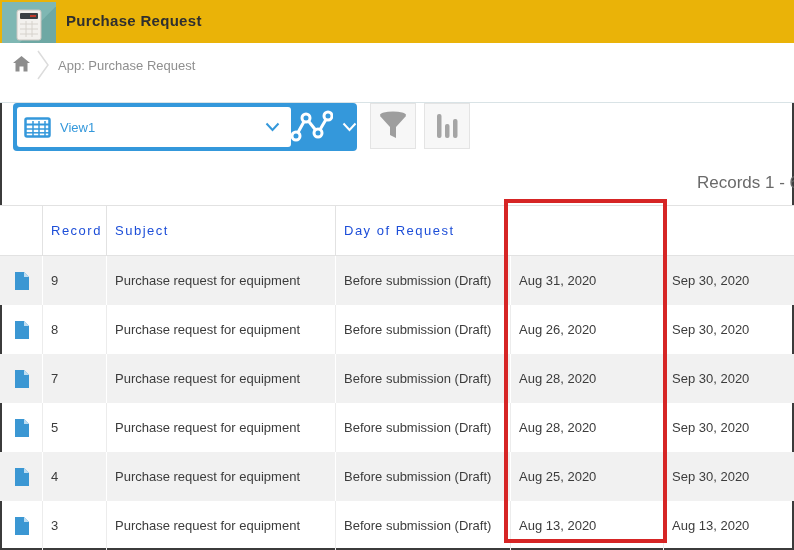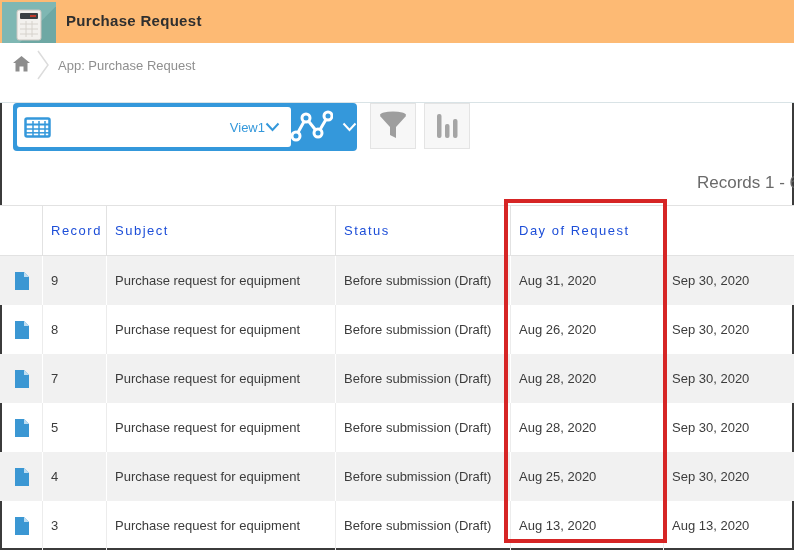--- a/index.html
+++ b/index.html
@@ -2,37 +2,37 @@
 <html><head>
 <meta charset="utf-8">
 <style>
   * { margin:0; padding:0; box-sizing:border-box; }
   html,body { width:794px; height:550px; }
   body { font-family:"Liberation Sans","DejaVu Sans",sans-serif; background:#fff; }
   .page { position:relative; width:794px; height:550px; overflow:hidden; background:#fff;
           box-shadow: inset 0 0 0 2px #3b3b3b; }
 
   
-  .app-header { position:absolute; left:0; top:0; width:794px; height:43px; background:#fdba74; }
+  .app-header { position:absolute; left:0; top:0; width:794px; height:43px; background:#eab308; }
   .app-title { position:absolute; left:66px; top:12px; font-size:15px; font-weight:bold; color:#2f2f2f; letter-spacing:.3px; }
   .app-icon { position:absolute; left:2px; top:2px; width:54px; height:45px; background:#7fb7b3; overflow:hidden; }
   .app-icon .shade { position:absolute; width:90px; height:90px; background:#6ea8a4; transform:rotate(45deg); top:16px; left:16px; }
   .app-icon svg { position:relative; display:block; margin:7px auto 0 auto; }
 
   
   .breadcrumb { position:absolute; left:0; top:43px; width:794px; height:60px; background:#fff; border-bottom:1px solid #d9e3e6; }
   .home-ic { position:absolute; left:13px; top:13px; }
   .crumb-sep { position:absolute; left:36px; top:6px; }
   .crumb-text { position:absolute; left:58px; top:15px; font-size:13px; color:#8f8f8f; }
 
   
   .view-group { position:absolute; left:13px; top:103px; width:344px; height:48px; background:#3498db; border-radius:4px; display:flex; align-items:center; }
   .view-select { display:flex; align-items:center; width:287px; height:40px; margin-left:4px; background:#fff; border:none; border-radius:3px; cursor:pointer; }
   .view-select .grid-ic { margin-left:7px; display:flex; }
-  .view-label { margin-left:9px; font-size:13px; color:#3498db; flex:1; text-align:right; }
+  .view-label { margin-left:9px; font-size:13px; color:#3498db; flex:1; text-align:left; }
   .view-chevron { margin-right:11px; display:flex; }
   .graph-btn { flex:1; height:48px; background:transparent; border:none; display:flex; align-items:center; justify-content:center; gap:9px; cursor:pointer; }
   .tool-btn { position:absolute; top:103px; width:46px; height:46px; background:#f7f7f7; border:1px solid #e4e4e4; display:flex; align-items:center; justify-content:center; cursor:pointer; }
   .tool-btn.filter { left:370px; }
   .tool-btn.chart { left:424px; }
 
   
   .records { position:absolute; left:697px; top:173px; font-size:17px; color:#6a6a6a; white-space:nowrap; }
 
   
@@ -150,21 +150,20 @@
     </span>
   </button>
 
   <div class="records">Records 1 - 6 of</div>
 
   <div class="table">
     <div class="thead">
       <div class="th col-icon"></div>
       <div class="th col-record">Record</div>
       <div class="th col-subject">Subject</div>
-      <div class="th col-status">Status</div>
       <div class="th col-day">Day of Request</div>
     </div>
 
     <div class="tr striped">
       <div class="td col-icon">
           <span class="file-ic">
             <svg width="16" height="20" viewBox="0 0 16 20">
               <path d="M1 1 H10 L15 6 V19 H1 Z" fill="#3b97d3"></path>
               <path d="M10 1 L15 6 H10 Z" fill="#bfdef2"></path>
             </svg>

